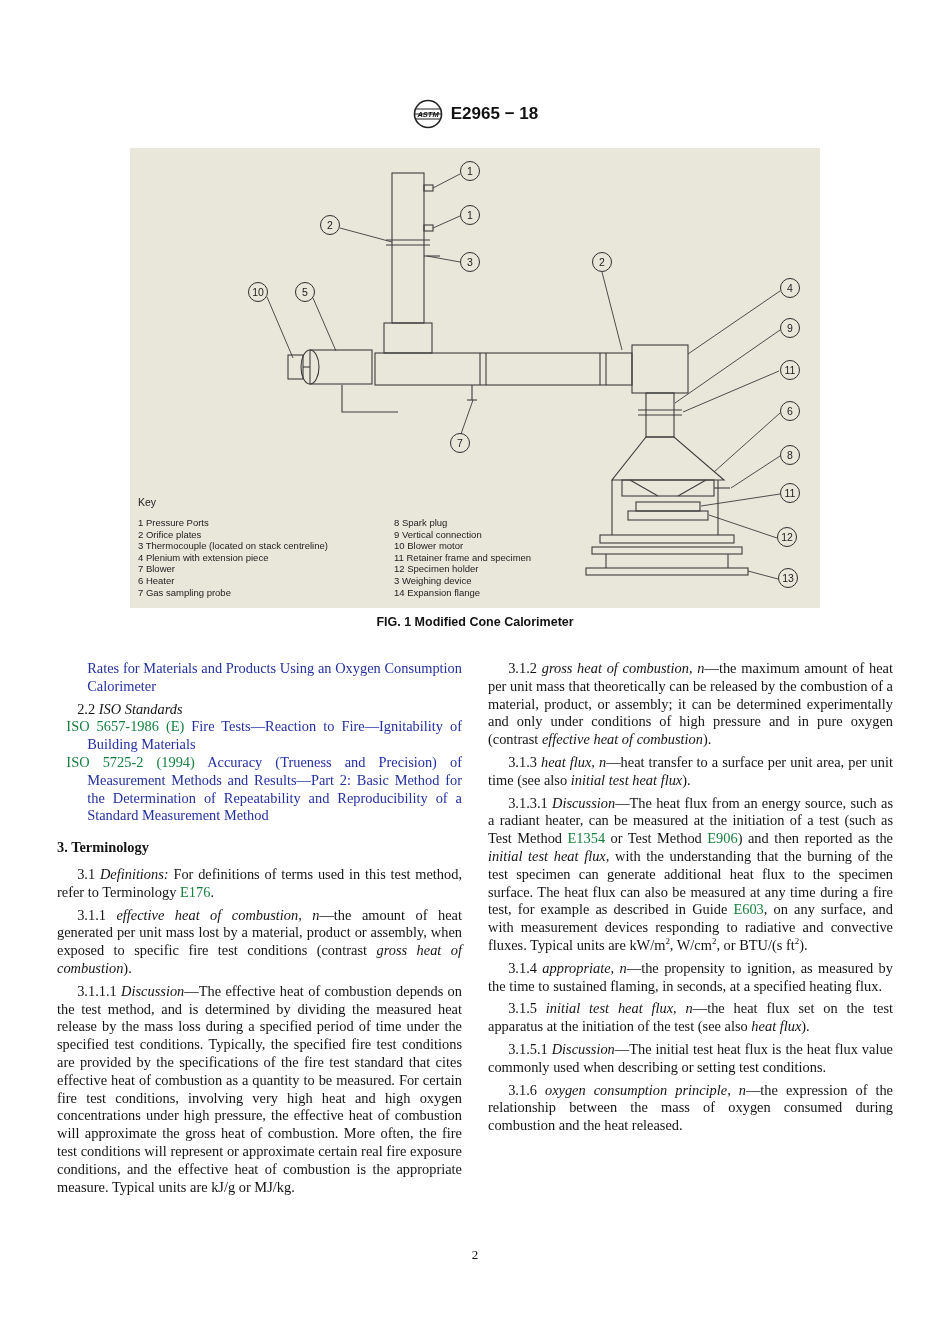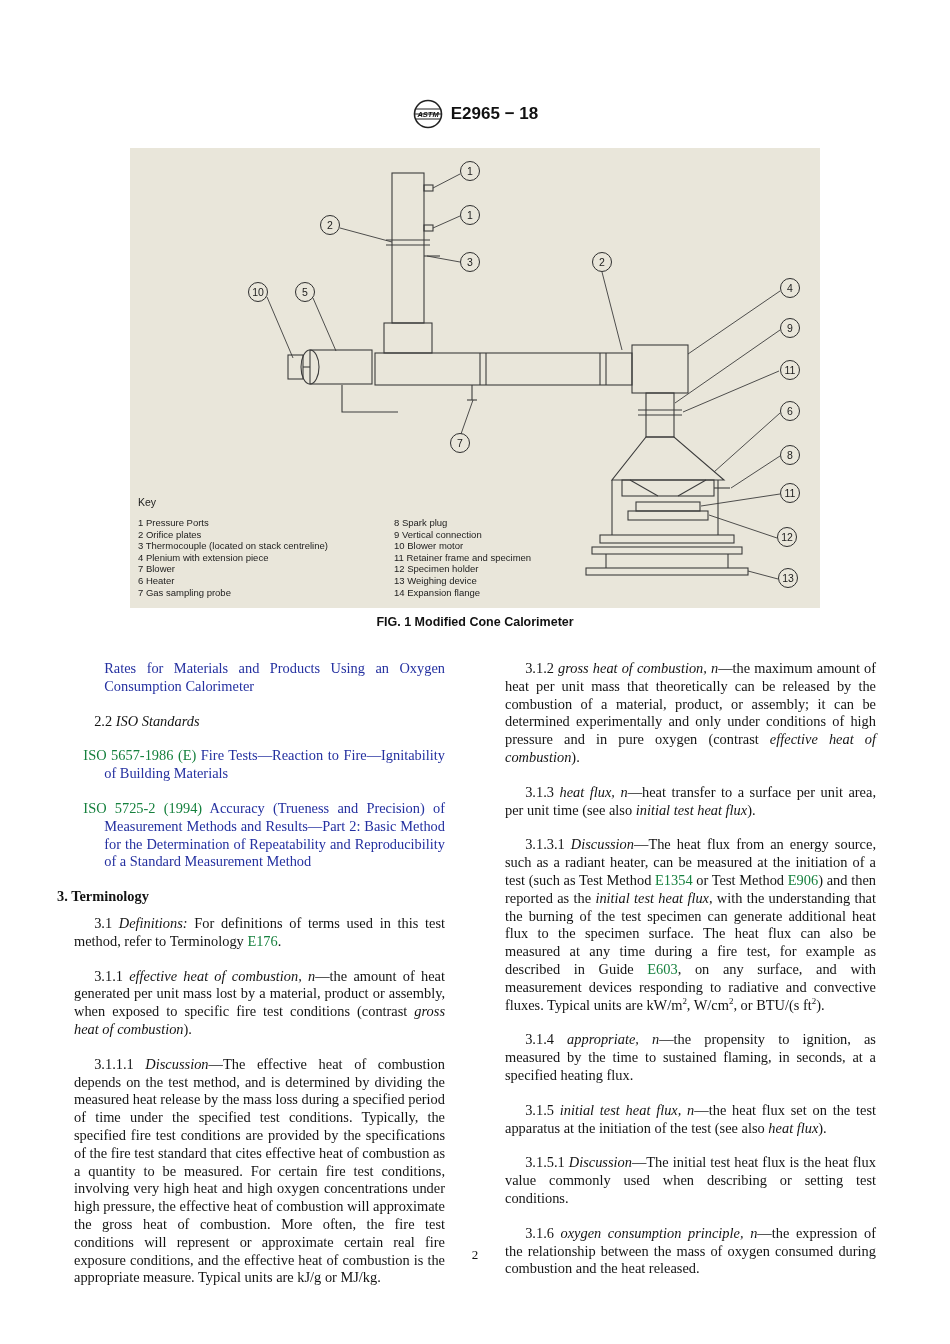--- a/index.html
+++ b/index.html
@@ -37,21 +37,21 @@
   figcaption {
     text-align:center; margin-top:7px;
     font-family:"Liberation Sans", sans-serif; font-weight:bold; font-size:12.5px; color:#111;
   }
   
   .columns {
     position:absolute; top:660px; left:57px; width:836px;
     display:flex; gap:26px;
   }
   .col { width:405px; font-size:14.4px; line-height:17.8px; text-align:justify; }
-  .col p { margin:17px; }
+  .col p { margin:0; }
   .ref-cont { padding-left:2.1em; }
   .ref { padding-left:2.1em; text-indent:-1.45em; }
   .para { text-indent:1.4em; margin-top:5px !important; }
   .first { margin-top:0 !important; }
   .sec-heading {
     font-size:14.4px; font-weight:bold; margin:14px 0 9px 0; text-align:left;
   }
   .run-i { font-style:italic; }
   .run-rl { color:#15803d; }
   .run-bl { color:#2430a0; }
@@ -167,21 +167,21 @@
               <div class="key-line">7 Blower</div>
               <div class="key-line">6 Heater</div>
               <div class="key-line">7 Gas sampling probe</div>
             </div>
           <div class="key-col">
               <div class="key-line">8 Spark plug</div>
               <div class="key-line">9 Vertical connection</div>
               <div class="key-line">10 Blower motor</div>
               <div class="key-line">11 Retainer frame and specimen</div>
               <div class="key-line">12 Specimen holder</div>
-              <div class="key-line">13 Weighing device</div>
+              <div class="key-line">3 Weighing device</div>
               <div class="key-line">14 Expansion flange</div>
             </div>
         </div>
       </div>
 
       <div class="callout-layer">
           <div class="callout" style="left: 340px; top: 23px;">1</div>
           <div class="callout" style="left: 200px; top: 77px;">2</div>
           <div class="callout" style="left: 340px; top: 67px;">1</div>
           <div class="callout" style="left: 340px; top: 114px;">3</div>

